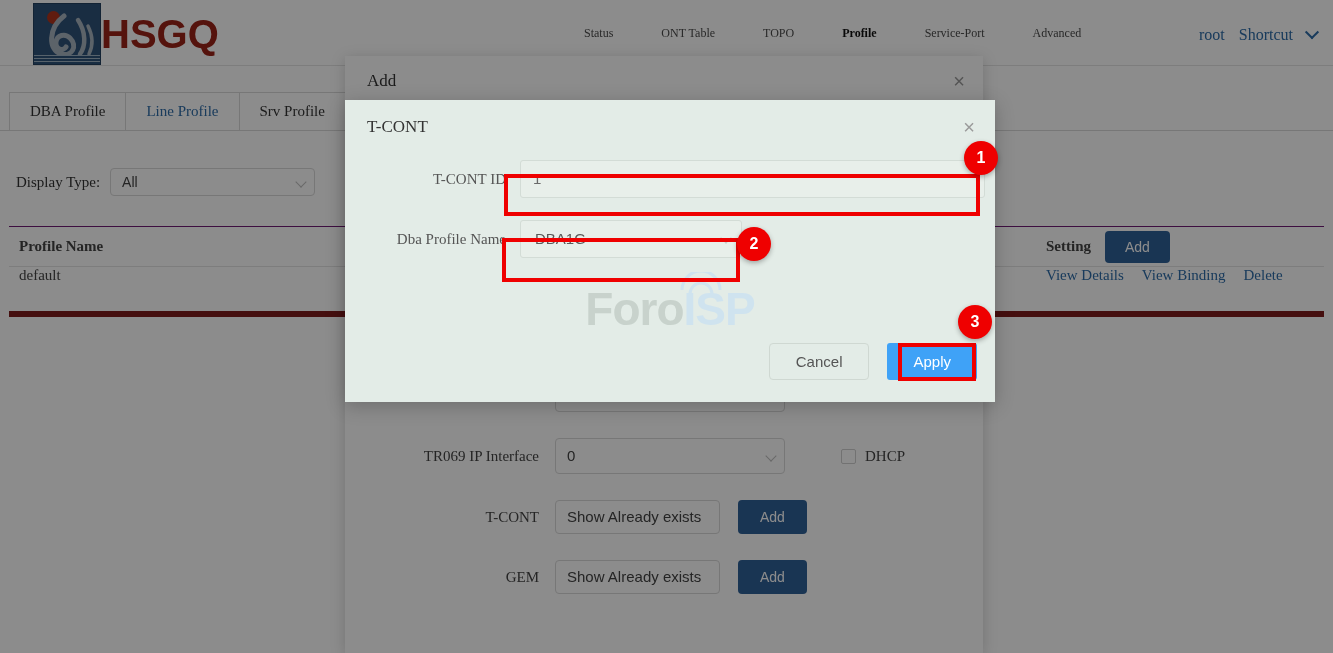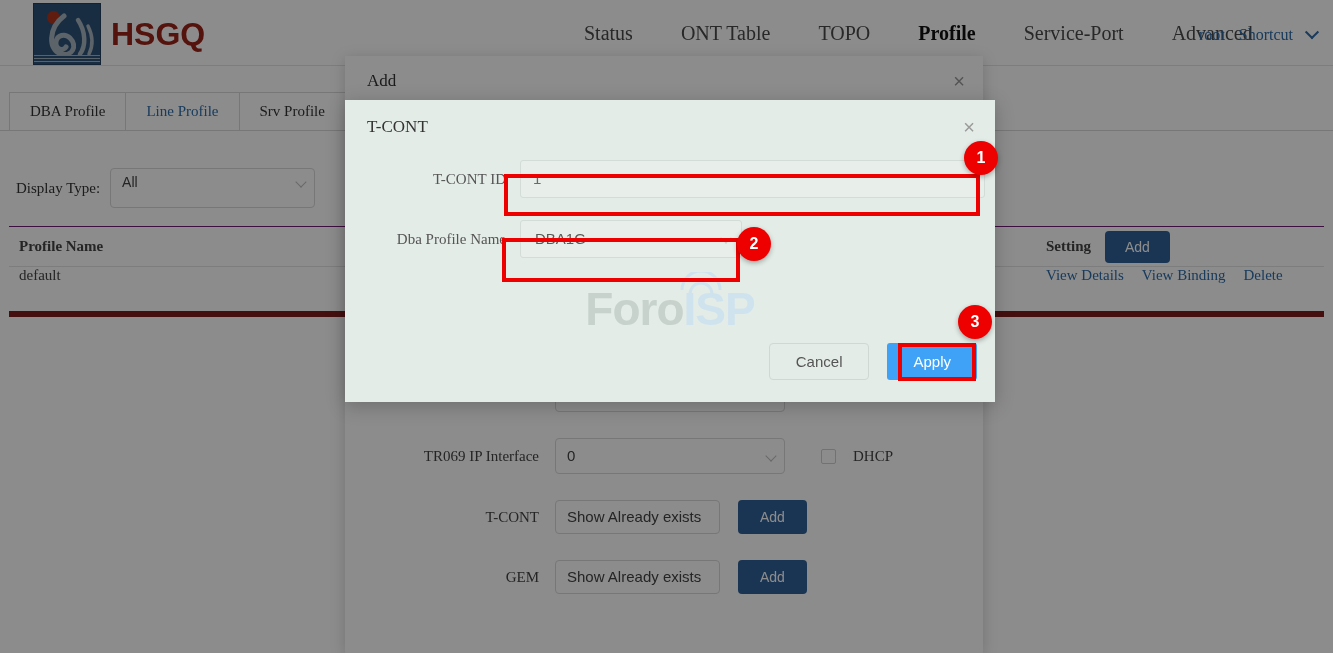--- a/index.html
+++ b/index.html
@@ -30,30 +30,30 @@
   }
   #logo-mark .dot {
     position: absolute; left: 13px; top: 7px; width: 13px; height: 13px;
     border-radius: 50%; background: #b0341c;
   }
   #logo-mark .stripes {
     position: absolute; left: 0; bottom: 0; width: 100%; height: 9px;
     background: repeating-linear-gradient(to bottom, #9fb2c4 0px, #9fb2c4 1px, #2f5279 1px, #2f5279 3px);
   }
   #logo-text {
-    margin-left: 10px; font-family: "Liberation Sans", sans-serif;
-    font-size: 32px; font-weight: bold; color: #9b2418; letter-spacing: 0px;
+    font-family: "Liberation Sans", sans-serif;
+    font-size: 40px; font-weight: bold; color: #9b2418; letter-spacing: 0px;
   }
 
   #mainnav {
     position: absolute; left: 560px; top: 0; height: 66px;
     display: flex; align-items: center; gap: 0px;
   }
   #mainnav .nav-item {
-    padding: 0 24px; font-size: 20px; color: #4a4a4a; cursor: pointer; line-height: 66px;
+    padding: 0 24px; font-size: 12px; color: #4a4a4a; cursor: pointer; line-height: 66px;
   }
   #mainnav .nav-item.active { color: #111111; font-weight: bold; }
 
   #userbox {
     position: absolute; right: 16px; top: 0; height: 70px;
     display: flex; align-items: center; gap: 14px; font-size: 16px;
   }
   #userbox .link { color: #2e6ca8; cursor: pointer; }
   .chev {
     display: inline-block; width: 10px; height: 10px;
@@ -76,21 +76,21 @@
     border-bottom: 1px solid #d9d9d9;
   }
 
   
   #filter-row {
     position: absolute; left: 16px; top: 168px; display: flex; align-items: center;
   }
   #filter-row .label { font-size: 15px; color: #333; margin-right: 10px; }
   .select-box {
     position: relative; border: 1px solid #d9d9d9; border-radius: 4px;
-    background: #fff; height: 40px; line-height: 26px;
+    background: #fff; height: 28px; line-height: 26px;
     font-family: "Liberation Sans", sans-serif; font-size: 14px; color: #444;
     padding: 0 26px 0 11px; cursor: pointer;
   }
   .select-box .arrow {
     position: absolute; right: 9px; top: 9px; width: 8px; height: 8px;
     border-right: 1.5px solid #bfbfbf; border-bottom: 1.5px solid #bfbfbf;
     transform: rotate(45deg);
   }
 
   
@@ -135,21 +135,21 @@
   }
   .form-row .f-label {
     width: 210px; text-align: right; padding-right: 16px;
     font-size: 15px; color: #444;
   }
   .input-like {
     border: 1px solid #d9d9d9; border-radius: 4px; background: #fff;
     height: 34px; line-height: 32px; padding: 0 11px;
     font-family: "Liberation Sans", sans-serif; font-size: 15px; color: #444;
   }
-  .check-wrap { display: flex; align-items: center; gap: 17px; margin-left: 36px; }
+  .check-wrap { display: flex; align-items: center; gap: 9px; margin-left: 56px; }
   .checkbox {
     width: 15px; height: 15px; border: 1px solid #cfcfcf; border-radius: 2px; background: #fff;
   }
   .check-label { font-size: 15px; color: #444; }
 
   
   #scrim {
     position: absolute; inset: 0; background: rgba(0,0,0,.45); z-index: 50;
   }
 

